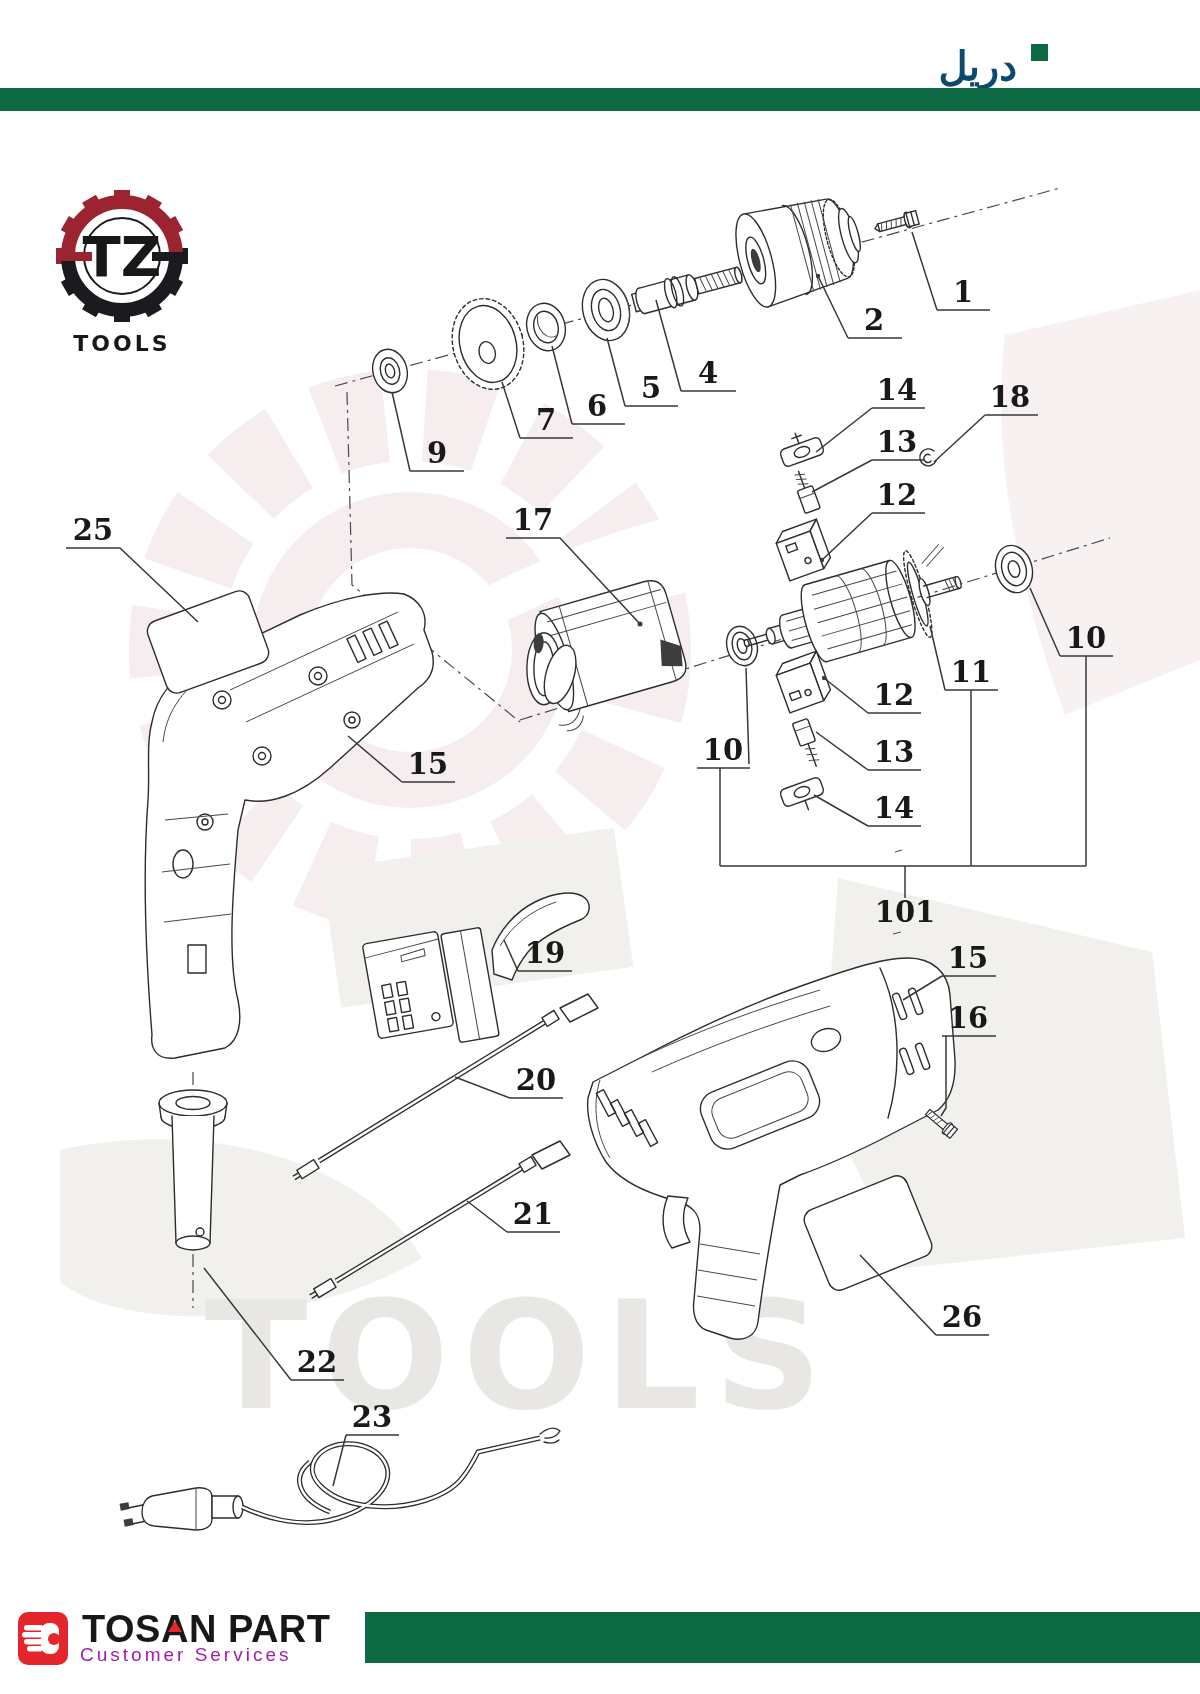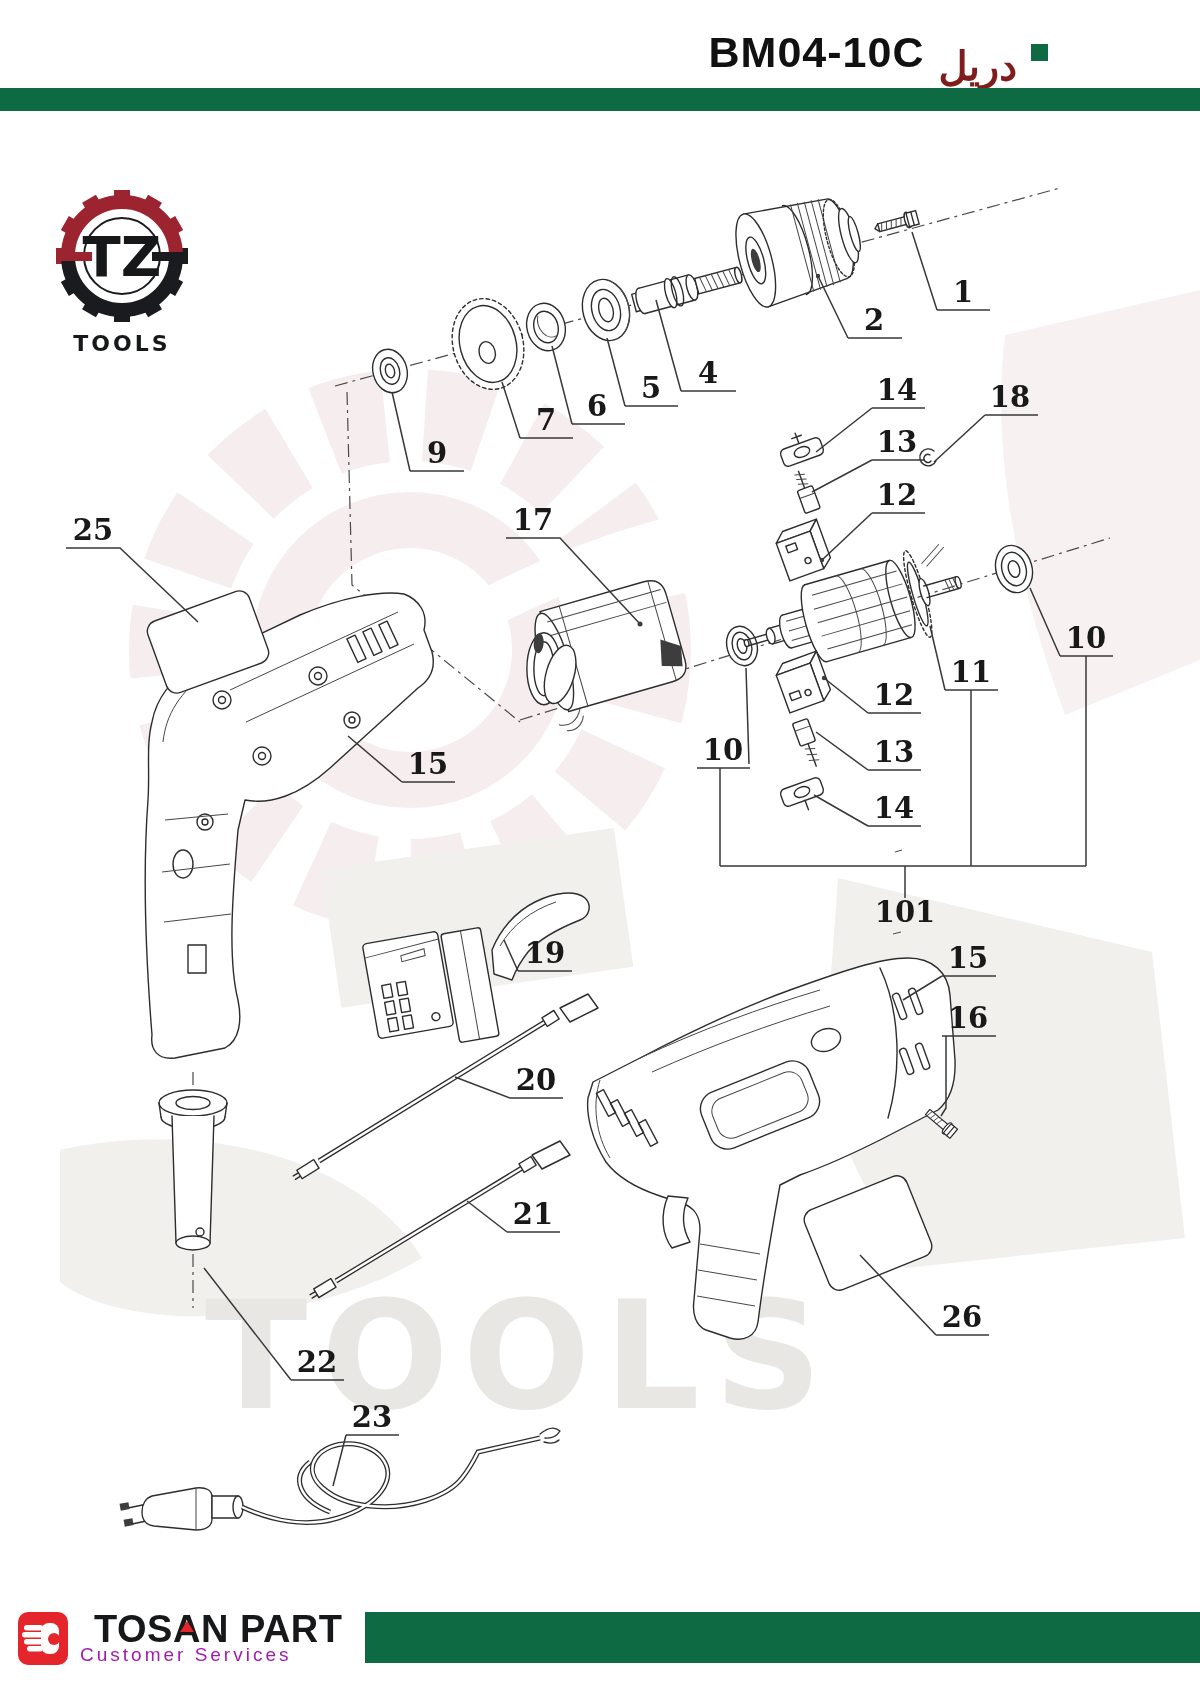--- a/index.html
+++ b/index.html
@@ -2,27 +2,27 @@
 <html><head>
 <meta charset="utf-8">
 <style>
   html,body{margin:0;padding:0;background:#e9e9e9;}
   .page{position:relative;width:1200px;height:1694px;background:#ffffff;overflow:hidden;
         font-family:"Liberation Sans", sans-serif;}
   
   .title-row{position:absolute;top:24px;right:152px;height:56px;display:flex;direction:rtl;
              align-items:center;gap:14px;}
   .title-bullet{width:17px;height:17px;background:#0d6a42;display:inline-block;}
-  .title-ar{font-size:40px;font-weight:bold;color:#7f1d1d;margin-top:27px;}
+  .title-ar{font-size:40px;font-weight:bold;color:#0c4a6e;margin-top:27px;}
   .title-model{font-size:43px;font-weight:bold;color:#111;letter-spacing:1px;}
   .bar-top{position:absolute;left:0;top:88px;width:1200px;height:23px;background:#0d6a42;}
   
   .footer-icon{position:absolute;left:18px;top:1612px;width:50px;height:53px;background:#e4252b;
                border-radius:10px;}
-  .footer-brand{position:absolute;left:94px;top:1608px;font-size:38px;font-weight:bold;color:#17181a;
+  .footer-brand{position:absolute;left:82px;top:1608px;font-size:38px;font-weight:bold;color:#17181a;
                 letter-spacing:0.5px;white-space:nowrap;}
   .brand-a{position:relative;}
   .brand-a::after{content:"";position:absolute;left:7px;top:13px;width:0;height:0;
                   border-left:7px solid transparent;border-right:7px solid transparent;
                   border-bottom:11px solid #e4252b;}
   .footer-tagline{position:absolute;left:80px;top:1644px;font-size:19px;color:#a21caf;
                   letter-spacing:3px;white-space:nowrap;}
   .bar-bottom{position:absolute;left:365px;top:1612px;width:835px;height:51px;background:#0d6a42;}
   
   svg.diagram{position:absolute;left:0;top:0;}
@@ -44,21 +44,20 @@
              fill:#17181a;text-anchor:middle;}
 </style>
 </head>
 <body>
 
 <div class="page">
 
   <div class="title-row">
     <span class="title-bullet"></span>
     <span class="title-ar">دريل</span>
-    <span class="title-model">BM04-10C</span>
   </div>
   <div class="bar-top"></div>
 
   <svg class="diagram" width="1200" height="1694" viewBox="0 0 1200 1694">
 
     <g>
       <circle class="wm1" cx="410" cy="650" r="235" stroke-width="92" stroke-dasharray="62 40"></circle>
       <circle class="wm1" cx="410" cy="650" r="130" stroke-width="56"></circle>
       <path class="wm3" d="M 1005 335 L 1200 290 L 1200 660 L 1065 715 C 1012 570 992 445 1005 335 Z"></path>
       <path class="wm2" d="M 838 878 L 1152 952 L 1185 1238 L 905 1268 L 822 1098 Z"></path>

